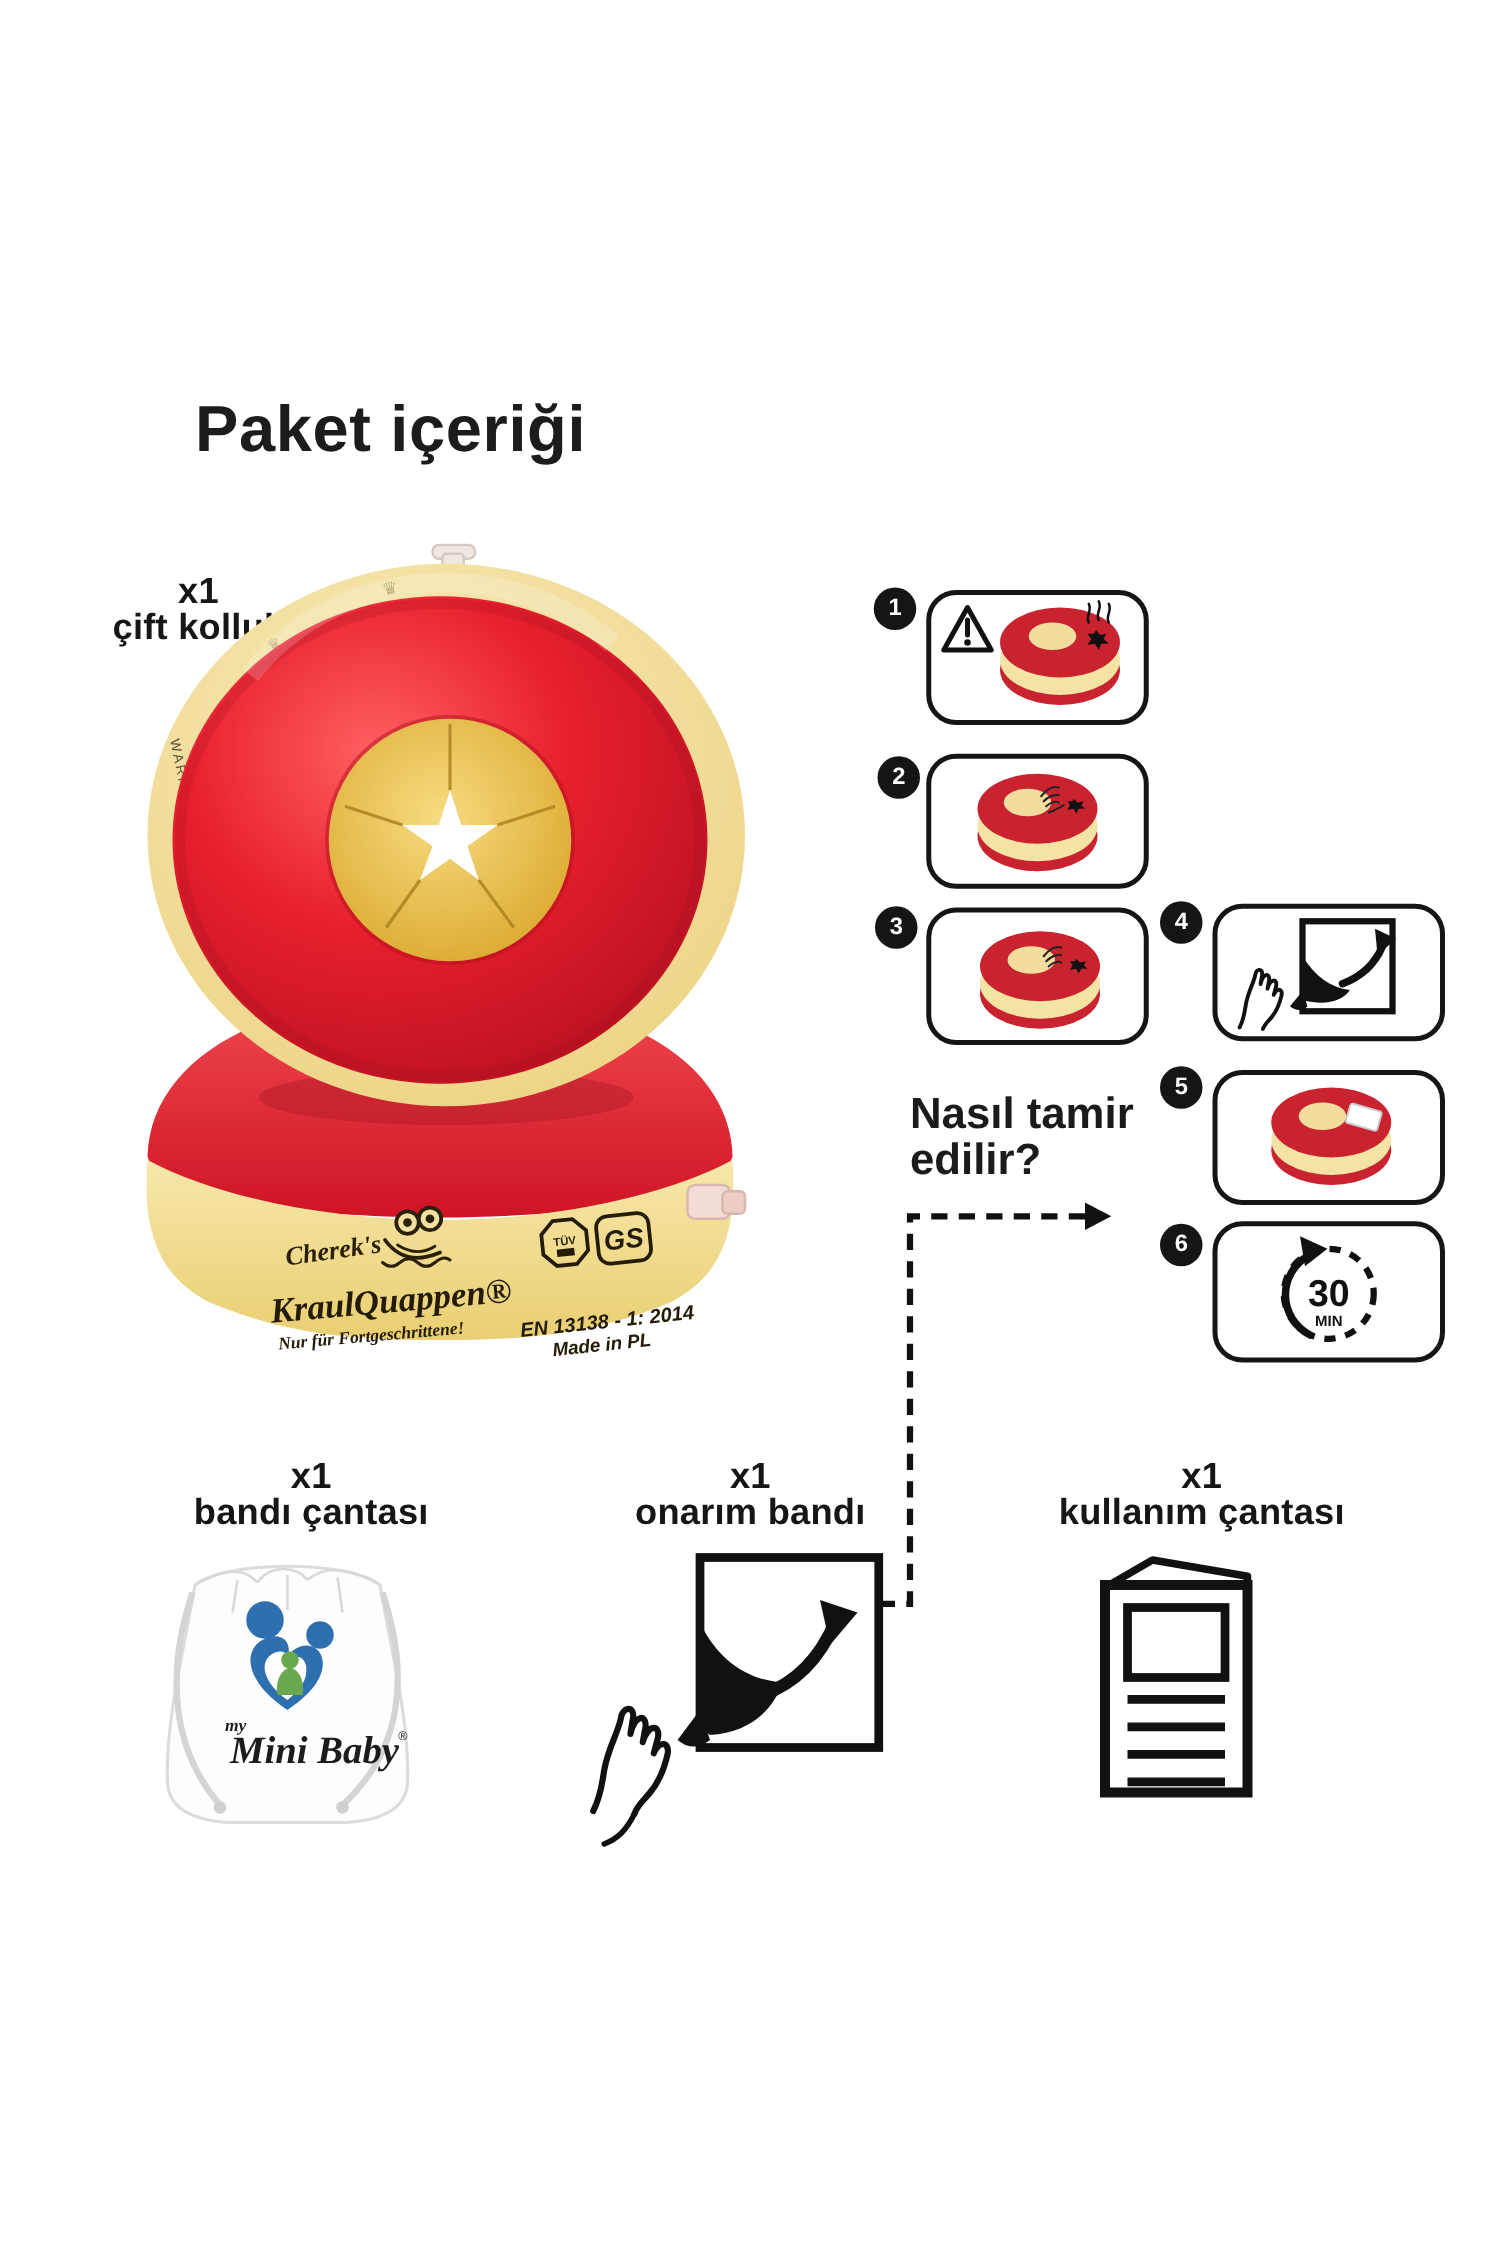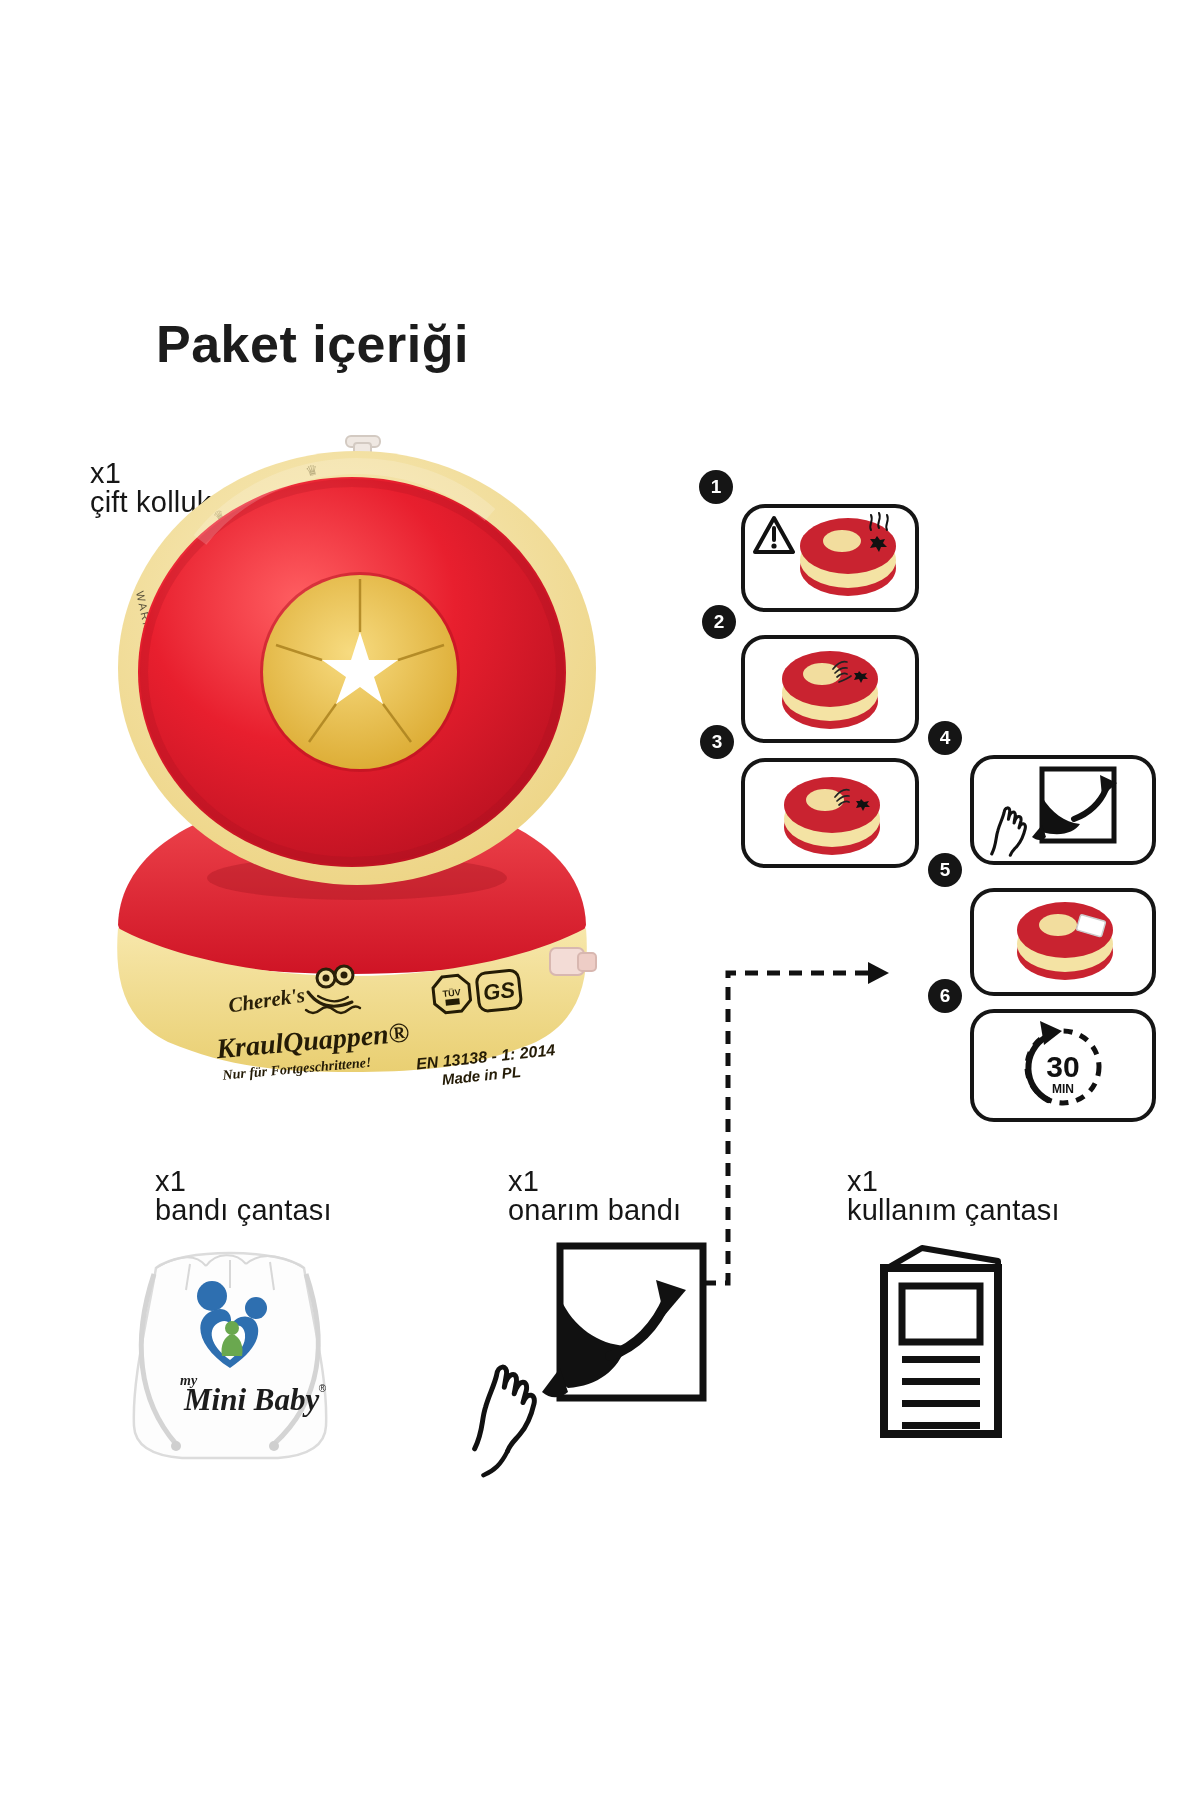--- a/index.html
+++ b/index.html
@@ -1,27 +1,27 @@
 <!DOCTYPE html>
 <html><head>
 <meta charset="utf-8">
 <style>
   html,body{margin:0;padding:0;background:#ffffff;}
   #canvas{position:relative;width:1200px;height:1800px;background:#ffffff;overflow:hidden;
           font-family:"Liberation Sans","DejaVu Sans",sans-serif;color:#1a1a1a;}
   .abs{position:absolute;}
   #page-title{left:156px;top:314px;font-size:52px;font-weight:700;letter-spacing:.5px;color:#1c1c1c;}
-  .item-label{font-size:29px;font-weight:400;line-height:29px;color:#161616;letter-spacing:.2px;}
+  .item-label{font-size:29px;font-weight:700;line-height:29px;color:#161616;letter-spacing:.2px;text-align:center;}
   .item-label span{display:block;}
   #label-armbands{left:90px;top:459px;}
   #label-bag{left:155px;top:1167px;}
   #label-tape{left:508px;top:1167px;}
   #label-manual{left:847px;top:1167px;}
   #repair-heading{left:728px;top:872px;font-size:35px;font-weight:700;line-height:37px;color:#1b1b1b;}
-  .ibox{position:absolute;border:4px solid #151515;border-radius:24px;background:#fff;box-sizing:border-box;margin-top:32px;}
+  .ibox{position:absolute;border:4px solid #151515;border-radius:24px;background:#fff;box-sizing:border-box;}
   .ibox svg{position:absolute;left:0;top:0;width:100%;height:100%;}
   .badge{position:absolute;width:34px;height:34px;border-radius:50%;background:#151515;color:#fff;
          display:flex;align-items:center;justify-content:center;font-size:19px;font-weight:700;}
   #box1{left:741px;top:472px;width:178px;height:108px;}
   #box2{left:741px;top:603px;width:178px;height:108px;}
   #box3{left:741px;top:726px;width:178px;height:110px;}
   #box4{left:970px;top:723px;width:186px;height:110px;}
   #box5{left:970px;top:856px;width:186px;height:108px;}
   #box6{left:970px;top:977px;width:186px;height:113px;}
   #badge1{left:699px;top:470px;}
@@ -128,20 +128,24 @@
         <line x1="288" y1="280" x2="334" y2="265"></line>
         <line x1="273" y1="324" x2="301" y2="362"></line>
         <line x1="226" y1="324" x2="199" y2="362"></line>
         <line x1="212" y1="280" x2="166" y2="265"></line>
       </g>
       <path d="M250 252 L259 280 L288 280 L264 297 L273 324 L250 307 L226 324 L236 297 L212 280 L241 280 Z" fill="#ffffff"></path>
       <path d="M90 160 A 190 170 0 0 1 380 135" fill="none" stroke="#ffffff" stroke-width="16" opacity="0.18"></path>
     </g>
   </svg>
 
+  <div id="repair-heading" class="abs">
+    <span style="display:block">Nasıl tamir</span>
+    <span style="display:block">edilir?</span>
+  </div>
 
   <div class="badge" id="badge1">1</div>
   <div class="badge" id="badge2">2</div>
   <div class="badge" id="badge3">3</div>
   <div class="badge" id="badge4">4</div>
   <div class="badge" id="badge5">5</div>
   <div class="badge" id="badge6">6</div>
 
   <div class="ibox" id="box1">
     <svg viewBox="0 0 170 100">

